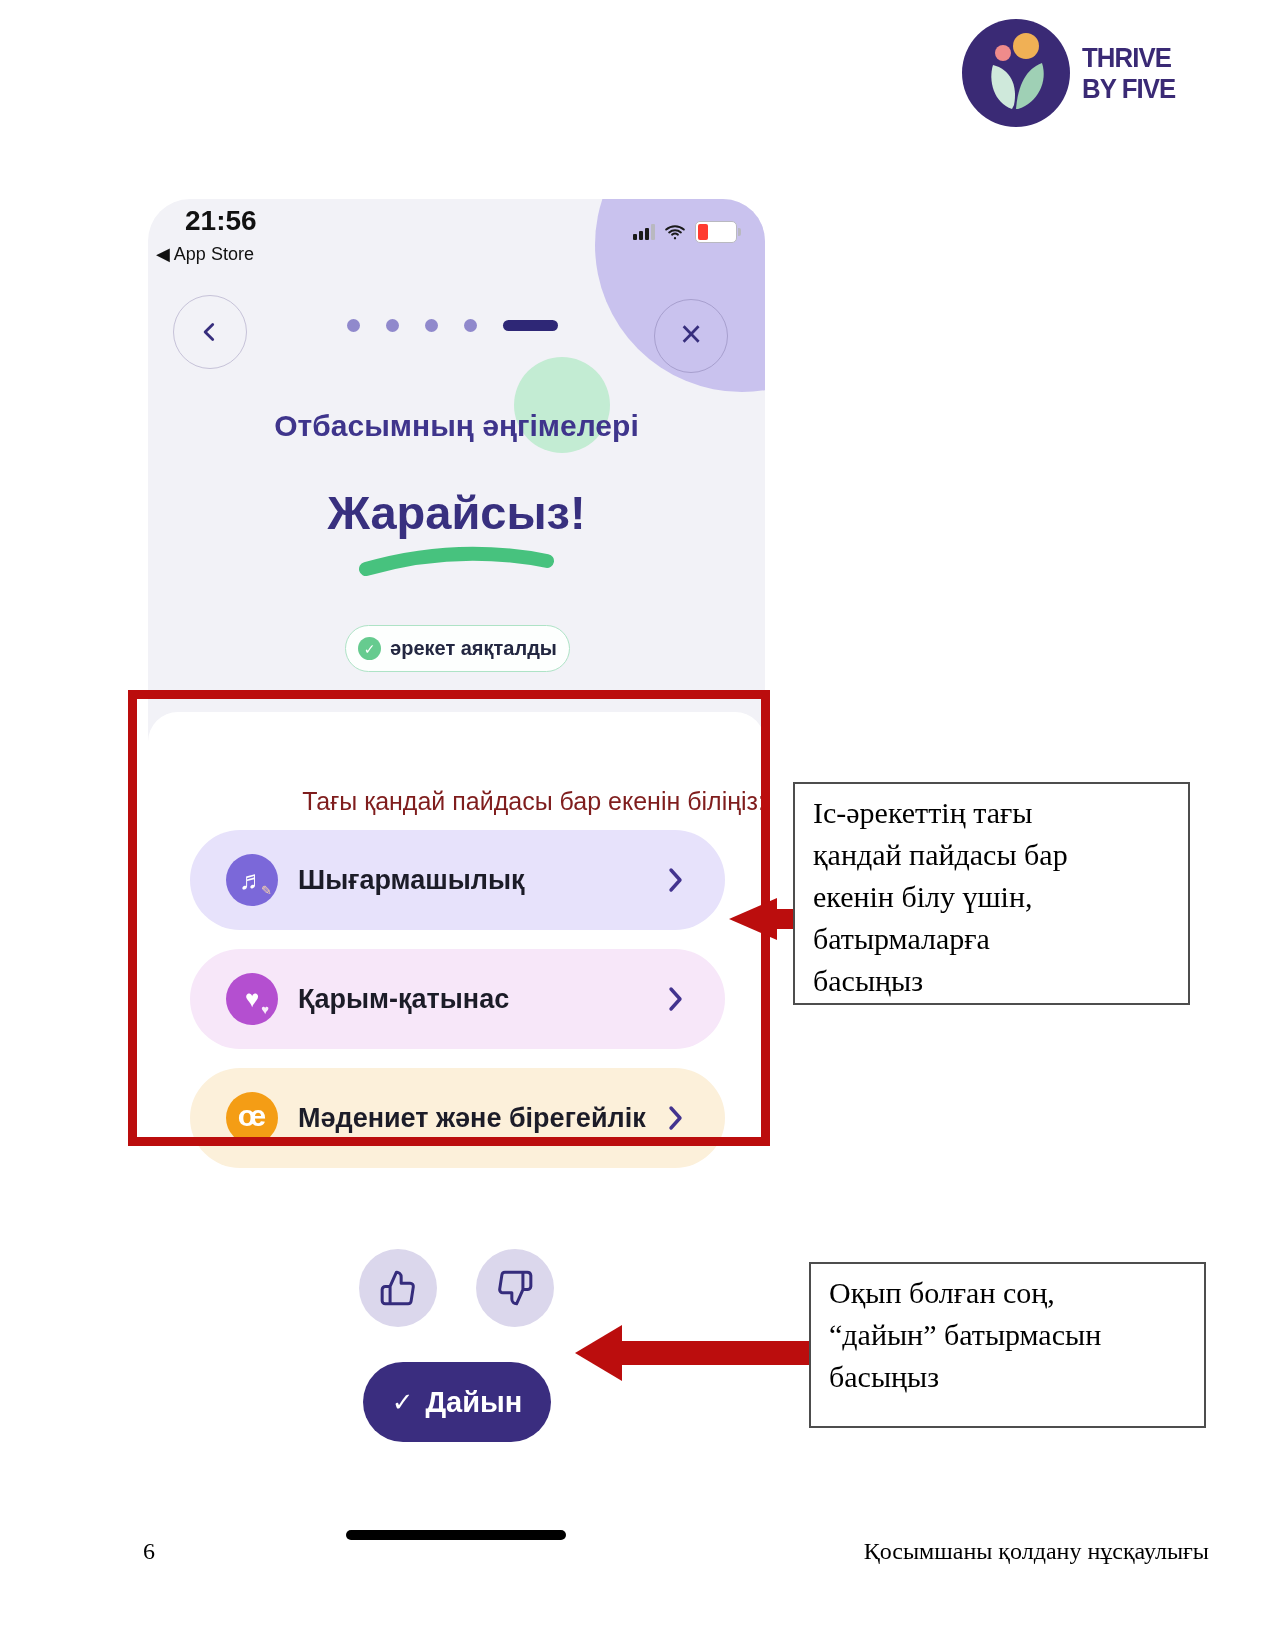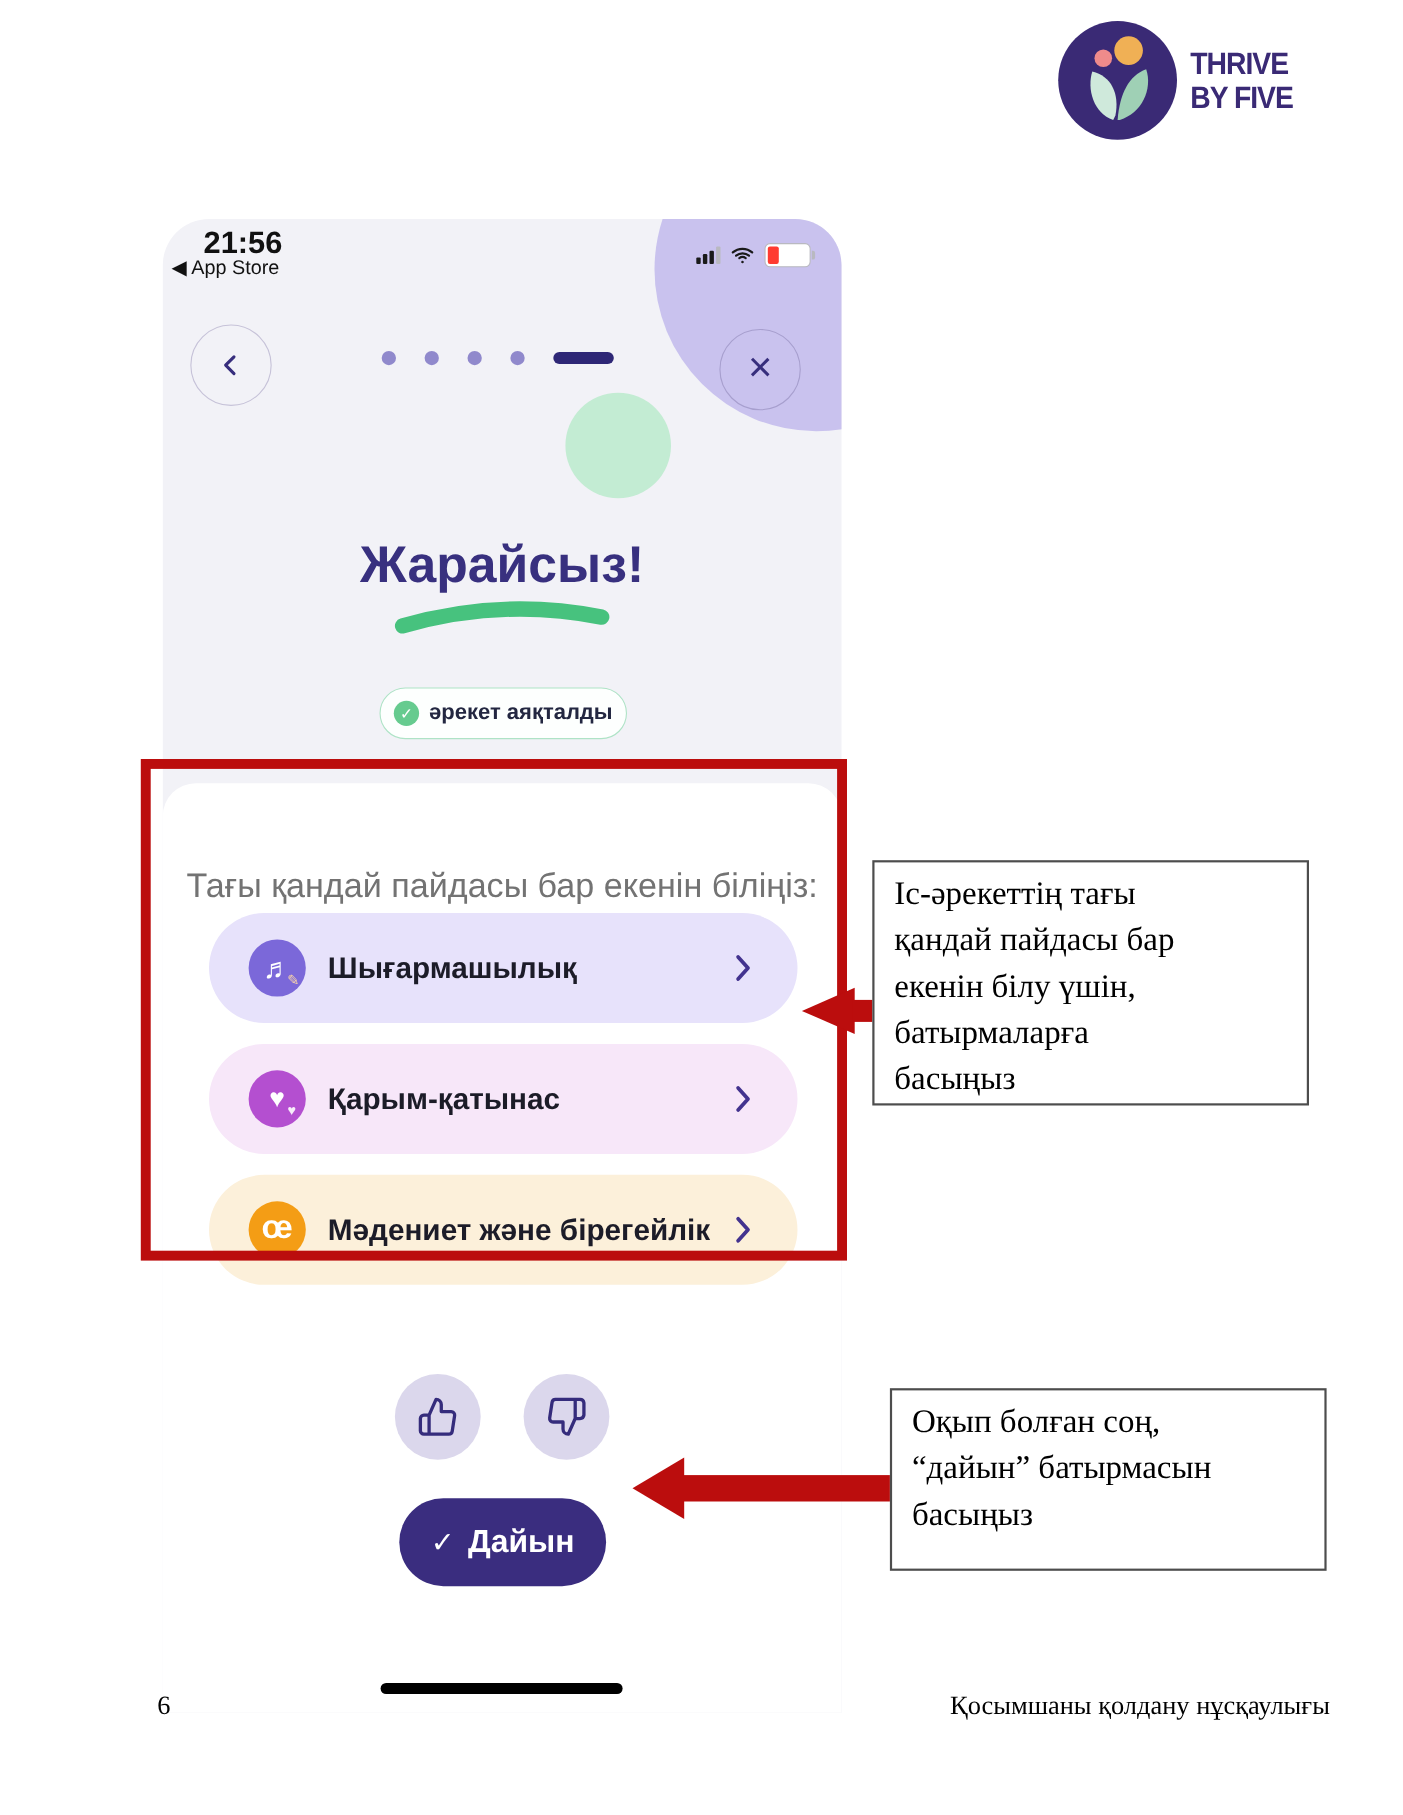--- a/index.html
+++ b/index.html
@@ -8,21 +8,21 @@
 
   
   .brand{left:960px;top:15px;width:260px;height:115px;display:flex;align-items:center;gap:10px;}
   .brand-text{color:#3a2a75;font-weight:bold;font-size:28px;line-height:31px;letter-spacing:-1px;transform:scaleX(.92);transform-origin:left center;white-space:pre-line;}
 
   
   .phone{left:148px;top:152px;width:617px;height:1358px;background:#f2f2f7;border-radius:42px 42px 0 0;overflow:hidden;margin-top:47px;}
   .circle-lav{left:447px;top:-101px;width:294px;height:294px;border-radius:50%;background:#c9c2ee;}
   .circle-mint{left:366px;top:158px;width:96px;height:96px;border-radius:50%;background:#c3ecd3;}
   .time{left:37px;top:6px;font-size:28px;font-weight:bold;color:#111;}
-  .appstore{left:8px;top:33px;font-size:18px;color:#111;}
+  .appstore{left:8px;top:44px;font-size:18px;color:#111;}
   .statusicons{right:28px;top:22px;display:flex;align-items:center;gap:8px;}
   .sigbars{display:flex;align-items:flex-end;gap:2px;height:16px;}
   .sigbars i{display:block;width:4px;border-radius:1px;background:#1a1a1a;}
   .sigbars i:nth-child(1){height:6px}.sigbars i:nth-child(2){height:9px}
   .sigbars i:nth-child(3){height:12px}.sigbars i:nth-child(4){height:16px;background:#b9b9c0;}
   .battery{position:relative;width:40px;height:20px;border:1.5px solid #b9b9c0;border-radius:5px;background:#fff;}
   .battery .fill{position:absolute;left:2px;top:2px;bottom:2px;width:10px;background:#ff3b30;border-radius:2px;}
   .battery .tip{position:absolute;right:-5px;top:6px;width:3px;height:8px;background:#b9b9c0;border-radius:0 2px 2px 0;}
   .navcircle{width:74px;height:74px;border-radius:50%;background:transparent;display:flex;align-items:center;justify-content:center;border:1.5px solid #c6c2d8;box-sizing:border-box;cursor:pointer;}
   .back{left:25px;top:96px;}
@@ -31,21 +31,21 @@
   .progress{left:199px;top:119px;display:flex;align-items:center;gap:26px;height:14px;}
   .dot{width:13px;height:13px;border-radius:50%;background:#9089cc;}
   .pill{width:55px;height:11px;border-radius:6px;background:#2e2776;}
   .scr-title{left:0;top:210px;width:617px;text-align:center;font-size:30px;font-weight:600;color:#3f358c;}
   .headline{left:0;top:286px;width:617px;text-align:center;font-size:47px;font-weight:bold;color:#38307f;}
   .swoosh{left:206px;top:342px;}
   .badge{left:197px;top:426px;width:225px;height:47px;background:#fdfffe;border:1.5px solid #aee3c6;border-radius:25px;box-sizing:border-box;display:flex;align-items:center;justify-content:center;gap:9px;}
   .badge .chk{width:23px;height:23px;border-radius:50%;background:#66cb8f;color:#fff;font-size:14px;display:flex;align-items:center;justify-content:center;}
   .badge .blabel{font-size:20px;font-weight:600;color:#232741;}
   .card{left:0;top:513px;width:617px;height:845px;background:#ffffff;border-radius:30px 30px 0 0;}
-  .bheading{left:0;top:588px;width:617px;text-align:center;font-size:31px;font-weight:500;color:#737373;}
+  .bheading{left:0;top:588px;width:617px;text-align:right;font-size:25px;font-weight:500;color:#7f1d1d;}
   .benefit{left:42px;width:535px;height:100px;border-radius:50px;display:flex;align-items:center;padding:0 40px 0 36px;box-sizing:border-box;cursor:pointer;}
   .benefit .iconc{width:52px;height:52px;border-radius:50%;display:flex;align-items:center;justify-content:center;color:#fff;flex:0 0 52px;position:relative;}
   .benefit .lbl{font-size:27px;font-weight:bold;color:#1c1c28;margin-left:20px;flex:1;}
   .b1{top:631px;background:#e7e2fb;}
   .b2{top:750px;background:#f7e7f9;}
   .b3{top:869px;background:#fcf0da;}
   .b1 .iconc{background:#7b68d9;}
   .b2 .iconc{background:#b44fd0;}
   .b3 .iconc{background:#f49d15;}
   .music{font-size:26px;line-height:1;}
@@ -124,20 +124,21 @@
     <span class="dot"></span>
     <span class="dot"></span>
     <span class="dot"></span>
     <span class="pill"></span>
   </div>
 
   <div class="abs navcircle close">
     <span class="x">×</span>
   </div>
 
+  <div class="abs scr-title">Отбасымның әңгімелері</div>
   <div class="abs headline">Жарайсыз!</div>
   <svg class="abs swoosh" width="205" height="40" viewBox="0 0 205 40">
     <path d="M12 28 Q102 2 193 20" fill="none" stroke="#47c27e" stroke-width="14" stroke-linecap="round"></path>
   </svg>
 
   <div class="abs badge">
     <span class="chk">✓</span>
     <span class="blabel">әрекет аяқталды</span>
   </div>
 

